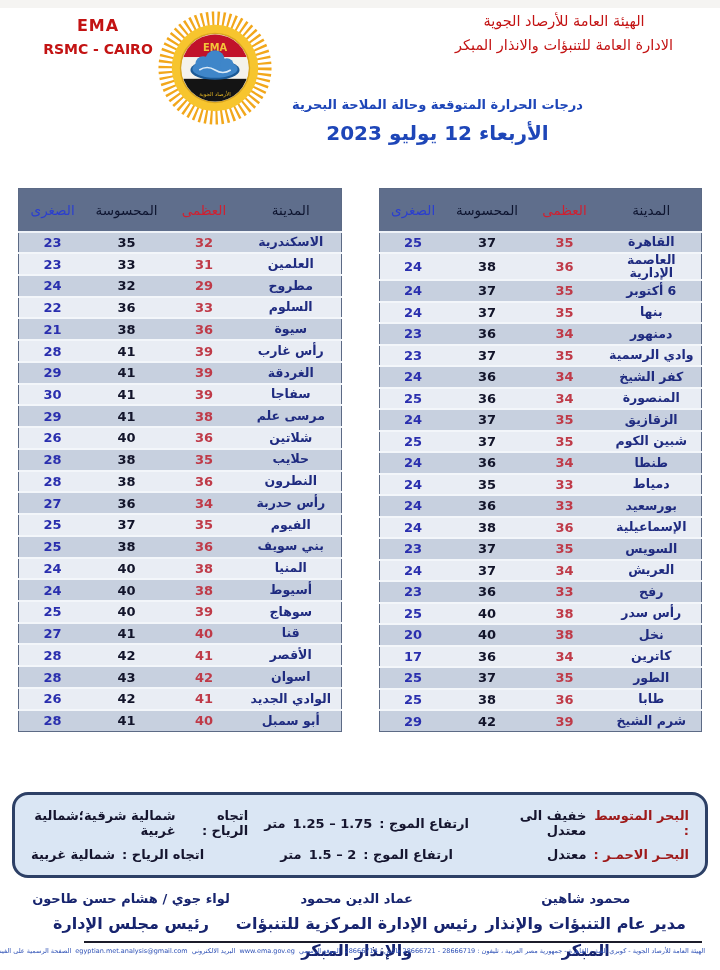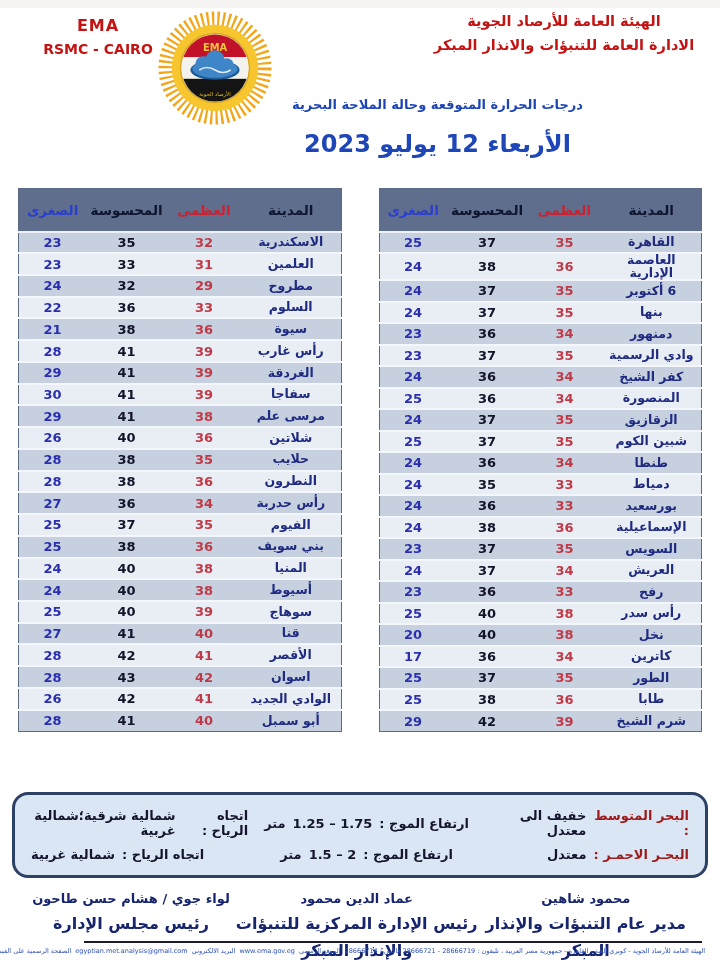--- a/index.html
+++ b/index.html
@@ -8,34 +8,34 @@
   .page { position:relative; width:720px; height:970px; background:#ffffff; overflow:hidden; }
   .top-strip { position:absolute; top:0; left:0; right:0; height:8px; background:#f5f4f2; }
 
   
   .org-en { position:absolute; left:28px; top:16px; width:140px; text-align:center;
             color:#c31313; font-weight:bold; }
   .org-en .l1 { font-size:16px; letter-spacing:1px; }
   .org-en .l2 { font-size:14px; margin-top:6px; }
   .logo { position:absolute; left:156px; top:8px; width:118px; height:120px; }
   .org-ar { position:absolute; right:16px; top:10px; width:280px; text-align:center;
-            color:#c31313; font-weight:bold; font-size:14.5px; line-height:1.65; direction:rtl; }
+            color:#c31313; font-weight:normal; font-size:14.5px; line-height:1.65; direction:rtl; }
 
   
   .title { position:absolute; top:97px; left:235px; right:80px; text-align:center;
            color:#1e46b8; font-weight:bold; direction:rtl; }
   .title .t1 { font-size:13px; }
-  .title .t2 { font-size:24px; margin-top:18px; }
+  .title .t2 { font-size:20px; margin-top:9px; }
 
   
   .tables { position:absolute; top:188px; left:18px; right:18px; display:flex; gap:37px; }
   .temp-table { flex:1; border-collapse:collapse; direction:rtl;
                 border:1px solid #5c6a85; background:#e8edf4; }
   .temp-table th { background:#5f6e8c; height:43px; vertical-align:middle;
-                   font-size:13.5px; font-weight:bold; border-bottom:2.5px solid #eef2f8; }
+                   font-size:13.5px; font-weight:normal; border-bottom:2.5px solid #eef2f8; }
   th.h-city  { width:31%; color:#0e1530; }
   th.h-max   { width:23%; color:#d02030; }
   th.h-feels { width:25%; color:#0e1530; }
   th.h-min   { width:21%; color:#2a3ed0; }
   .temp-table td { height:21.5px; text-align:center; vertical-align:middle;
                    font-weight:bold; font-size:13px; line-height:1; padding:0 3px; }
   .temp-table tbody tr:nth-child(odd)  td { background:#c7d0df; }
   .temp-table tbody tr:nth-child(even) td { background:#e9edf4; }
   .temp-table tbody tr + tr td { border-top:2px solid #f3f6fa; }
   td.col-city  { color:#1f2b80; font-size:12.5px; }

